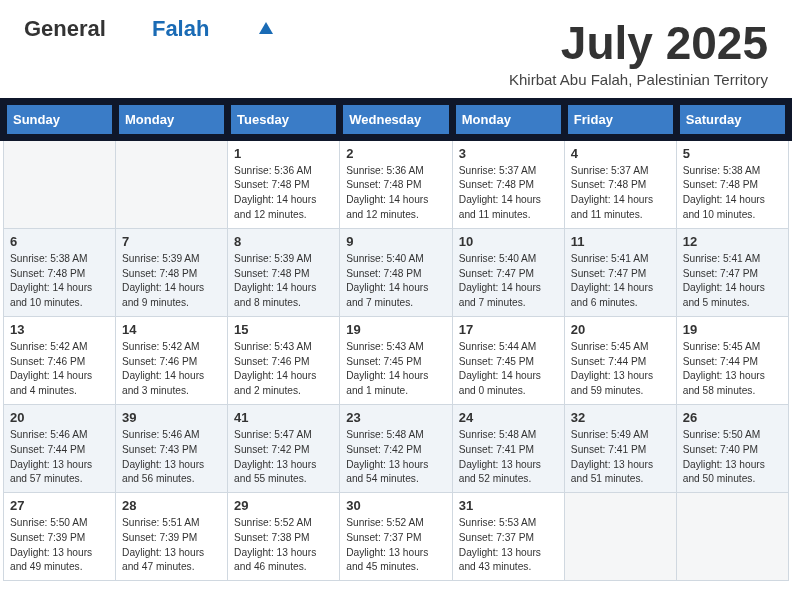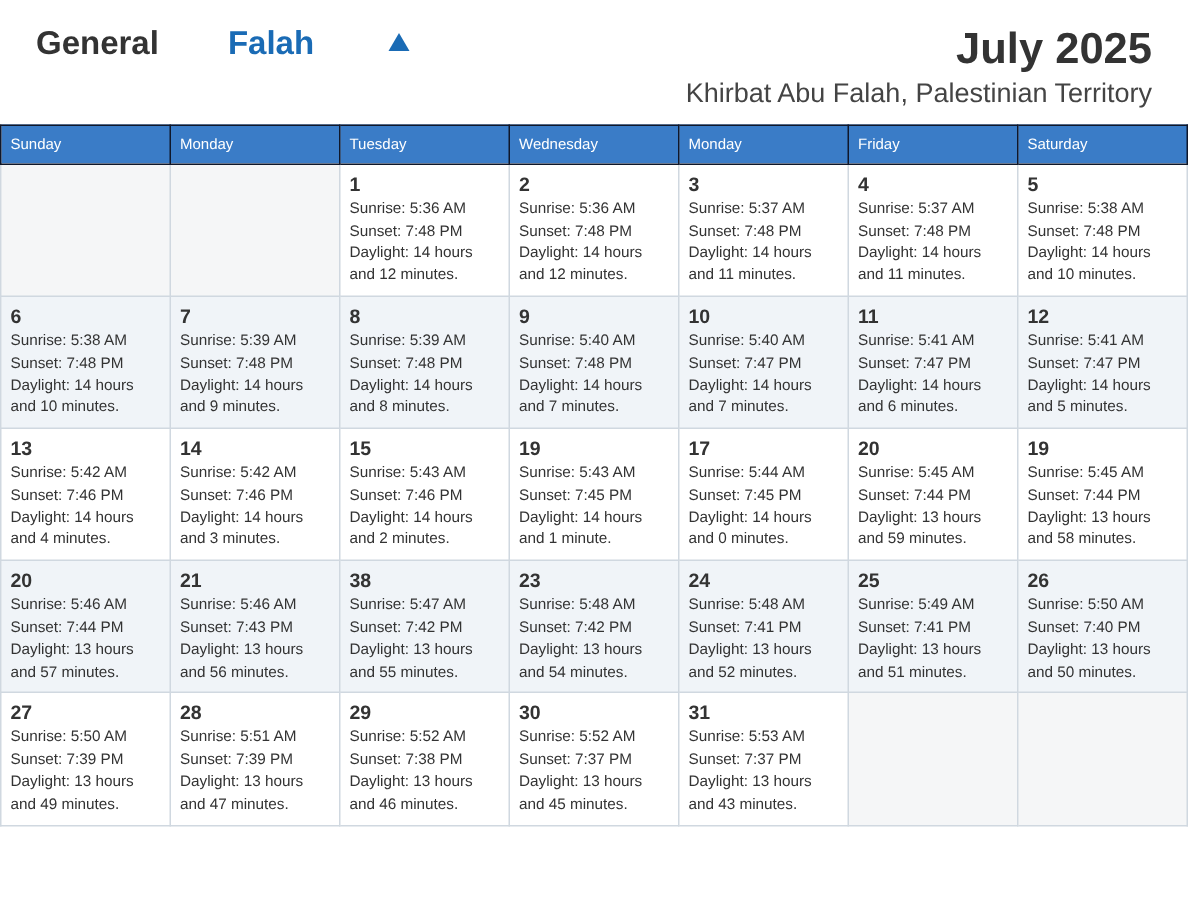--- a/index.html
+++ b/index.html
@@ -34,42 +34,42 @@
     .logo-blue { color: #1a6bb5; }
     .logo-icon {
       width: 18px;
       height: 18px;
       margin-left: 2px;
     }
     .title-block {
       text-align: right;
     }
     .month-title {
-      font-size: 29px;
+      font-size: 46px;
       font-weight: bold;
       color: #333;
       line-height: 1.1;
     }
     .location-title {
-      font-size: 18px;
+      font-size: 15px;
       color: #444;
       margin-top: 2px;
     }
     .calendar {
       width: 100%;
       border-collapse: collapse;
       margin: 0 0 0 0;
     }
     .calendar th {
       background: #3a7cc7;
       color: #fff;
-      font-size: 10px;
-      font-weight: normal;
+      font-size: 13px;
+      font-weight: bold;
       padding: 7px 6px;
-      border: 1px solid #0f172a;
+      border: 7px solid #0f172a;
       text-align: left;
     }
     .calendar td {
       border: 1px solid #d0d8e0;
       vertical-align: top;
       padding: 5px 6px;
       width: 113px;
       min-height: 80px;
       background: #fff;
       font-size: 10.5px;
@@ -217,37 +217,37 @@
           <span class="day-number">19</span>
           <div class="day-info">Sunrise: 5:45 AM<br>Sunset: 7:44 PM<br>Daylight: 13 hours and 58 minutes.</div>
         </td>
       </tr>
       <tr>
         <td>
           <span class="day-number">20</span>
           <div class="day-info">Sunrise: 5:46 AM<br>Sunset: 7:44 PM<br>Daylight: 13 hours and 57 minutes.</div>
         </td>
         <td>
-          <span class="day-number">21</span>
+          <span class="day-number">39</span>
           <div class="day-info">Sunrise: 5:46 AM<br>Sunset: 7:43 PM<br>Daylight: 13 hours and 56 minutes.</div>
         </td>
         <td>
-          <span class="day-number">38</span>
+          <span class="day-number">41</span>
           <div class="day-info">Sunrise: 5:47 AM<br>Sunset: 7:42 PM<br>Daylight: 13 hours and 55 minutes.</div>
         </td>
         <td>
           <span class="day-number">23</span>
           <div class="day-info">Sunrise: 5:48 AM<br>Sunset: 7:42 PM<br>Daylight: 13 hours and 54 minutes.</div>
         </td>
         <td>
           <span class="day-number">24</span>
           <div class="day-info">Sunrise: 5:48 AM<br>Sunset: 7:41 PM<br>Daylight: 13 hours and 52 minutes.</div>
         </td>
         <td>
-          <span class="day-number">25</span>
+          <span class="day-number">32</span>
           <div class="day-info">Sunrise: 5:49 AM<br>Sunset: 7:41 PM<br>Daylight: 13 hours and 51 minutes.</div>
         </td>
         <td>
           <span class="day-number">26</span>
           <div class="day-info">Sunrise: 5:50 AM<br>Sunset: 7:40 PM<br>Daylight: 13 hours and 50 minutes.</div>
         </td>
       </tr>
       <tr>
         <td>
           <span class="day-number">27</span>

